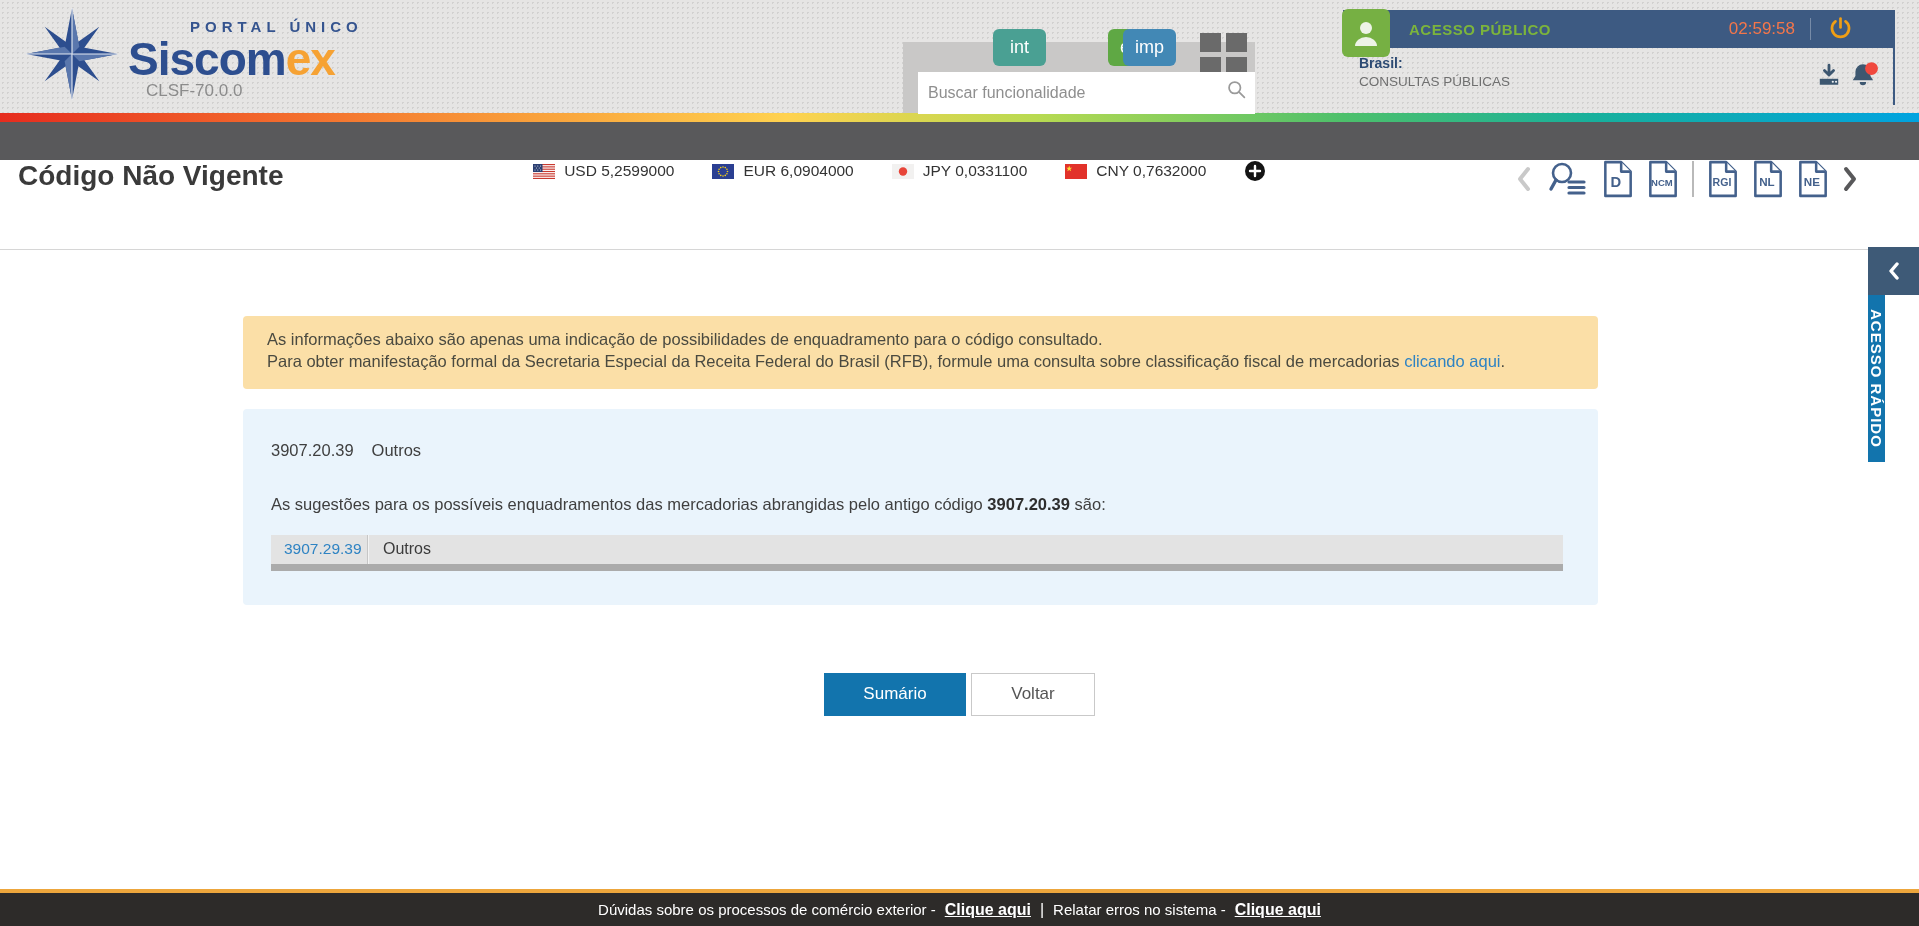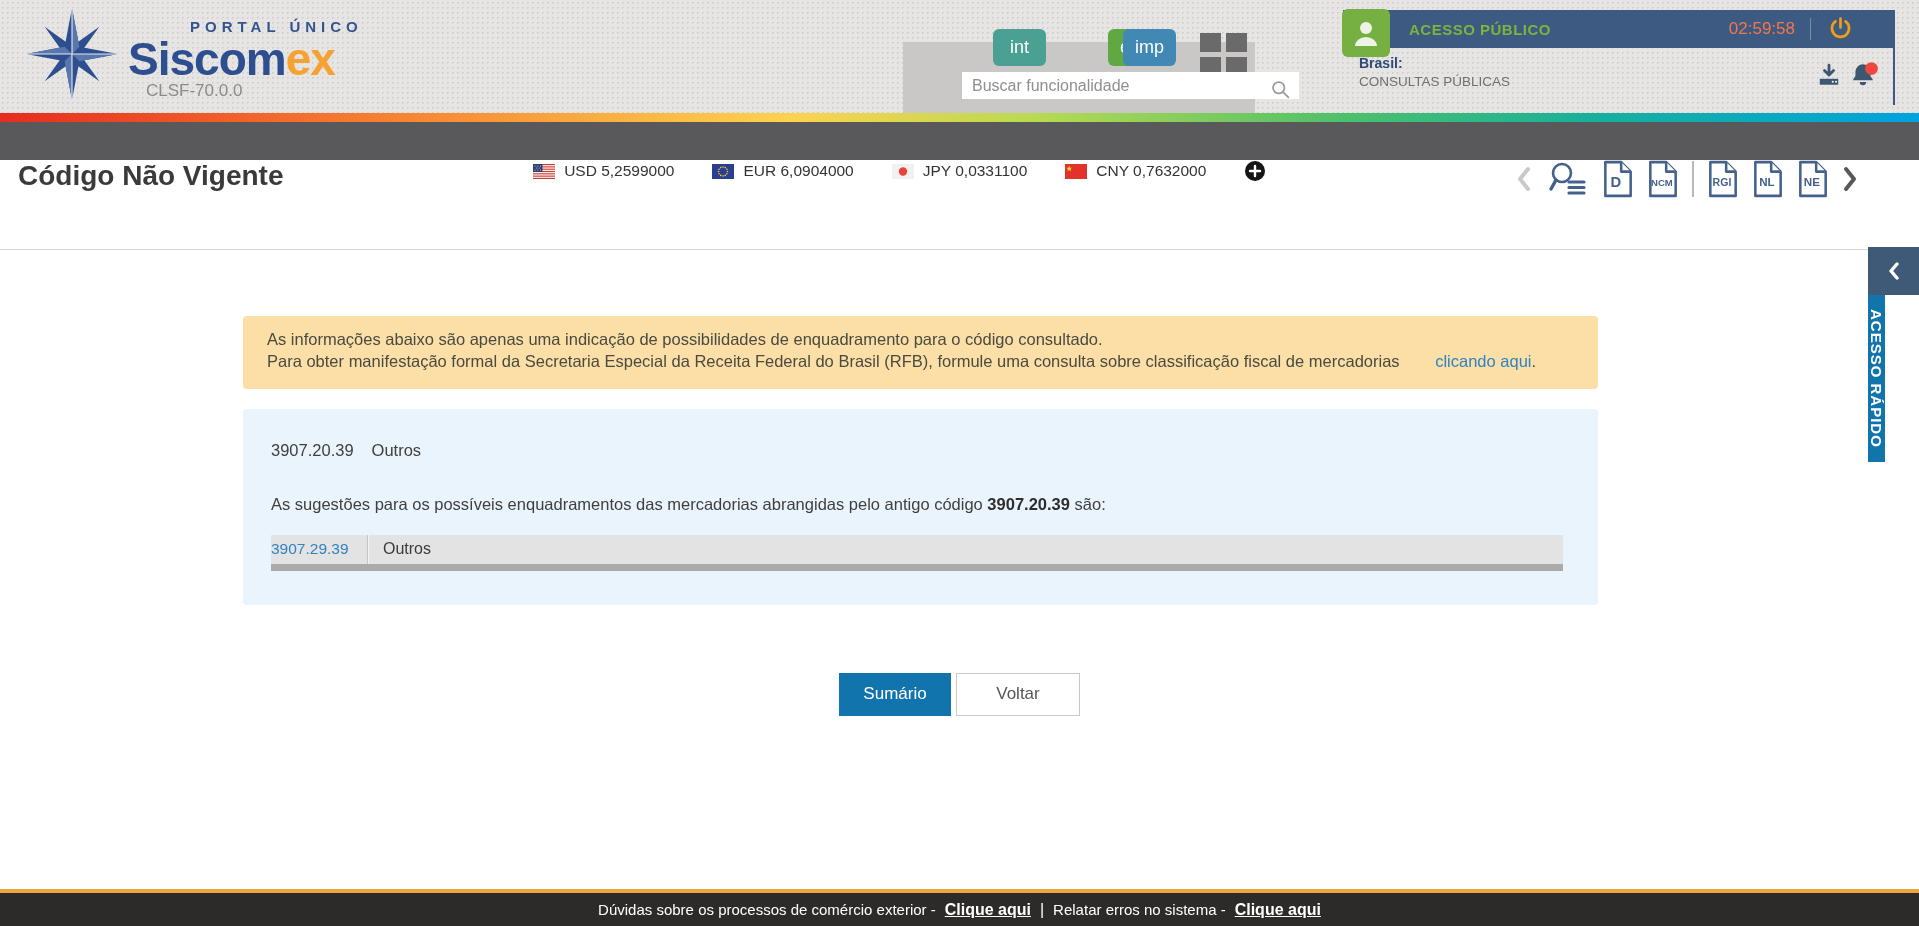--- a/index.html
+++ b/index.html
@@ -23,21 +23,21 @@
 
   .search-module { position:absolute; left:903px; top:42px; width:352px; height:71px; background:#c9c8c7; }
   .quick-btn { position:absolute; top:29px; width:53px; height:37px; border:none; border-radius:6px;
     color:#fff; font-size:18px; font-family:inherit; cursor:pointer; }
   .btn-int { left:993px; background:#4aa093; }
   .btn-exp { left:1108px; background:#5fa844; }
   .btn-imp { left:1123px; background:#4288b5; }
   .grid-icon { position:absolute; left:1200px; top:33px; width:47px; height:43px;
     display:grid; grid-template-columns:1fr 1fr; grid-template-rows:1fr 1fr; gap:5px; cursor:pointer; }
   .grid-icon span { background:#6a6a6a; }
-  .search-box { position:absolute; left:962px; top:72px; width:337px; height:27px; background:#fff; }
+  .search-box { position:absolute; left:918px; top:72px; width:337px; height:42px; background:#fff; }
   .search-box input { width:100%; height:100%; border:none; outline:none; background:transparent;
     font-size:16px; font-family:inherit; color:#555; padding:0 34px 0 10px; }
   .search-box input::placeholder { color:#8f8f8f; }
   .search-box svg { position:absolute; right:8px; top:7px; }
 
   .user-panel { position:absolute; left:1343px; top:10px; width:552px; }
   .user-bar { height:38px; background:#3d5a82; display:flex; align-items:center; padding-left:66px; position:relative; }
   .user-avatar { position:absolute; left:-1px; top:-1px; width:48px; height:48px; background:#76b043;
     border-radius:6px; display:flex; align-items:center; justify-content:center; }
   .user-avatar::after { content:""; position:absolute; right:-8px; top:16px;
@@ -70,38 +70,38 @@
   .icon-sep { width:2px; height:36px; background:#b9b9b9; }
   .chev { cursor:pointer; display:block; }
 
   .quick-access { position:absolute; right:0; top:87px; width:51px; }
   .qa-chevron { height:48px; background:#3e5a77; display:flex; align-items:center; justify-content:center; cursor:pointer; }
   .qa-label { height:167px; background:#1274ad; color:#fff; font-weight:bold; font-size:15px;
     letter-spacing:1px; writing-mode:vertical-rl; display:flex; align-items:center; justify-content:center; cursor:pointer; }
 
   .alert-box { margin:66px 321px 0 243px; background:#fbdfa7; border-radius:4px;
     padding:13px 24px 16px 24px; font-size:16.5px; color:#4a4a40; line-height:1.33; }
-  .alert-box a { color:#2e83c3; text-decoration:none;margin-left:31px; }
+  .alert-box a { color:#2e83c3; text-decoration:none; }
 
   .info-box { margin:20px 321px 0 243px; background:#eaf4fc; border-radius:4px;
     padding:32px 30px 34px 28px; font-size:16.5px; color:#3f3f3f; }
   .info-box b { color:#2e2e2e; }
   .p-closed { margin-bottom:57px; }
   .p-oldcode { margin-bottom:35px; }
   .p-oldcode .code { margin-right:18px; }
   .p-sug { margin-bottom:21px; }
   .sug-row { width:1292px; height:36px; background:#e3e3e3; display:flex; align-items:center;
     border-bottom:7px solid #ababab; }
-  .sug-code { width:96px; font-size:15.5px; }
+  .sug-code { width:96px; padding-left:13px; font-size:15.5px; }
   .sug-code a { color:#2e83c3; text-decoration:none; }
   .sug-divider { width:1px; height:100%; background:#c6c6c6; box-shadow:1px 0 0 #f3f3f3; }
   .sug-desc { padding-left:15px; font-size:16px; color:#3b3b3b; }
 
   .actions { display:flex; justify-content:center; gap:5px; margin-top:68px; }
-  .btn-primary { width:112px; height:43px; background:#1274ad; color:#fff; border:none;
+  .btn-primary { width:142px; height:43px; background:#1274ad; color:#fff; border:none;
     font-size:17px; font-family:inherit; cursor:pointer; }
   .btn-secondary { width:124px; height:43px; background:#fff; color:#555; border:1px solid #c9c9c9;
     font-size:17px; font-family:inherit; cursor:pointer; }
 
   
   .footer { position:absolute; left:0; bottom:0; width:100%; height:37px; background:#2d2b29;
     border-top:4px solid #eda63c; display:flex; align-items:center; justify-content:center; gap:9px;
     color:#fff; font-size:15px; }
   .footer a { color:#fff; font-weight:bold; font-size:16px; text-decoration:underline; }
   .footer .sep { font-size:16px; }

